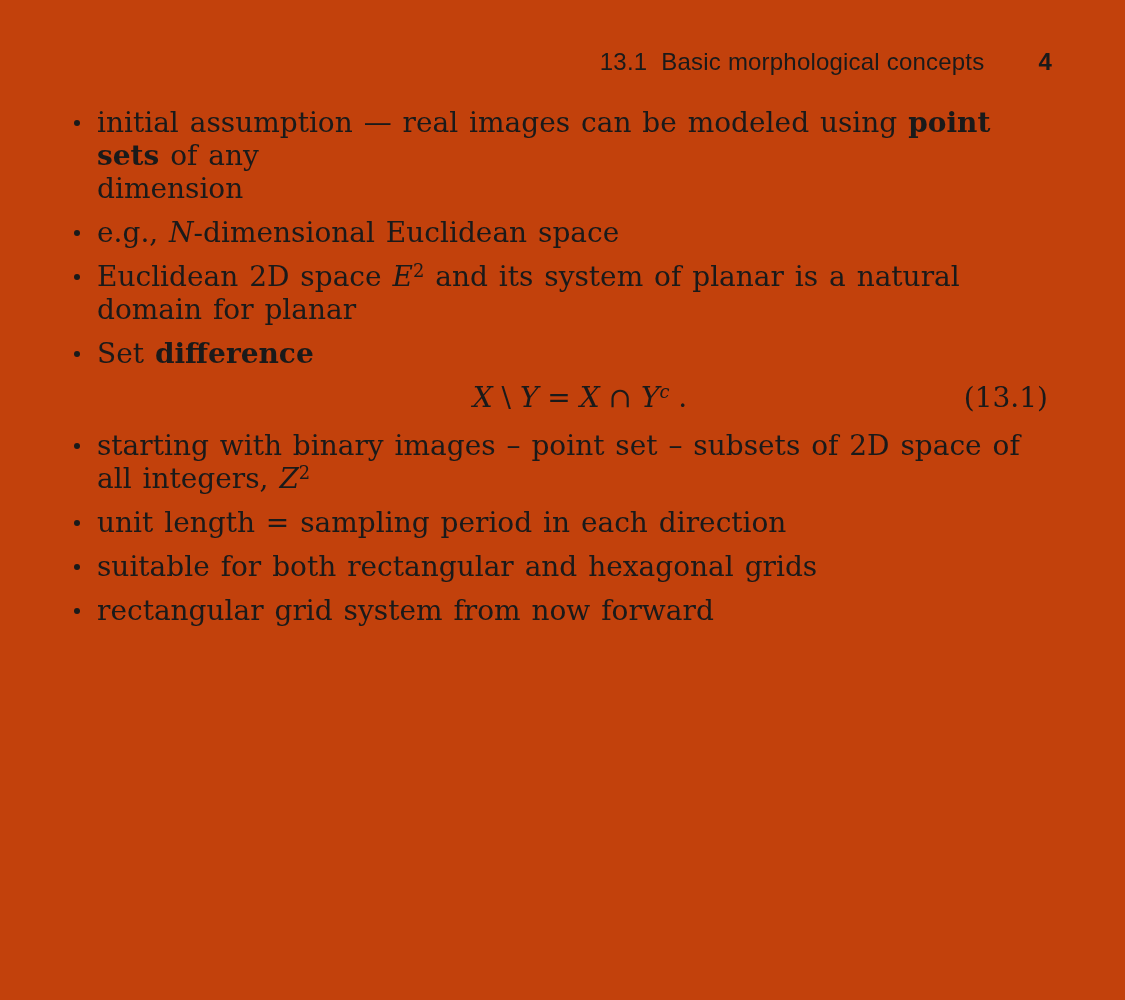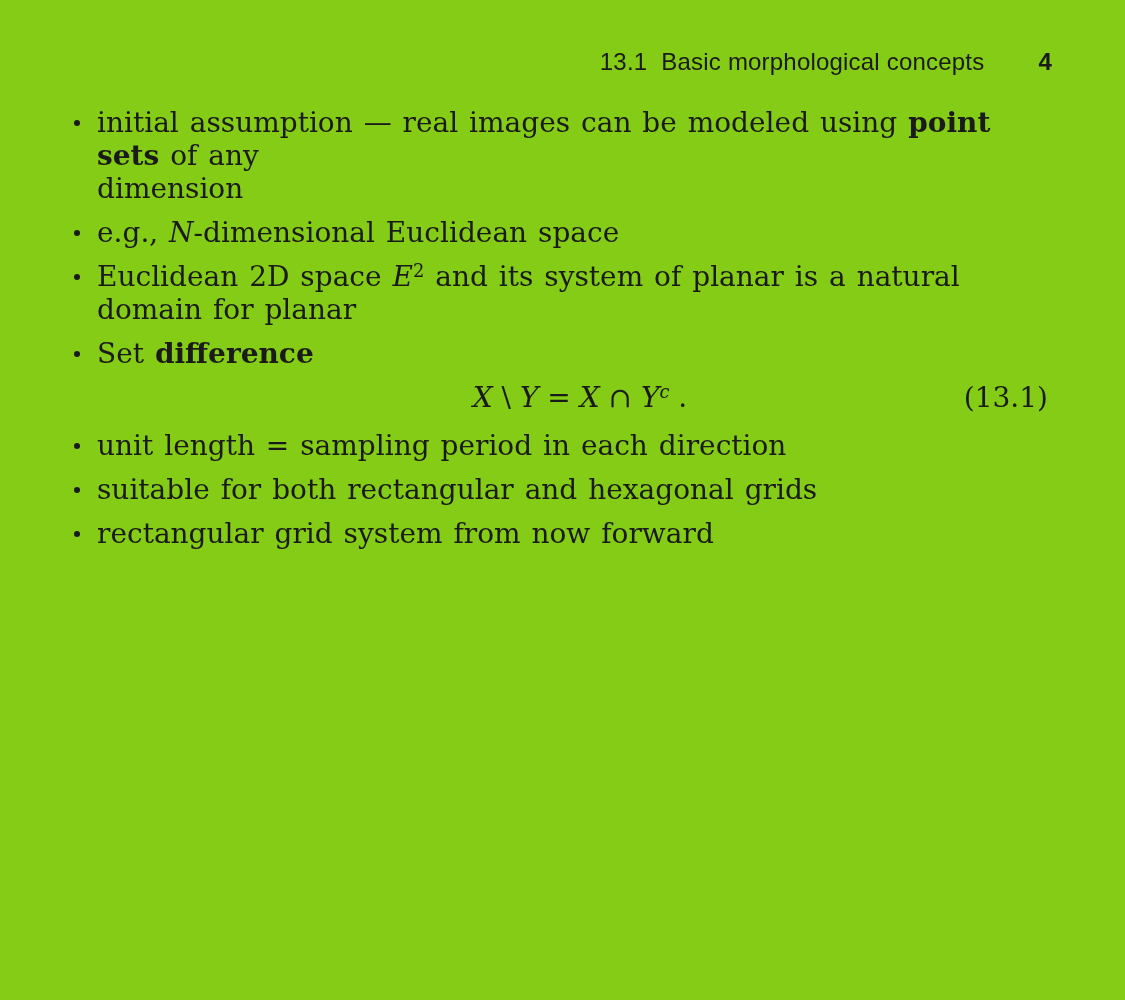--- a/index.html
+++ b/index.html
@@ -4,21 +4,21 @@
 <style>
   html, body {
     margin: 0;
     padding: 0;
     background: #ffffff;
   }
   .page {
     position: relative;
     width: 1125px;
     height: 1000px;
-    background: #84cc16;
+    background: #c2410c;
     color: #1a1a1a;
     font-family: "DejaVu Serif", "Liberation Serif", serif;
     overflow: hidden;
   }
   
   .header {
     position: absolute;
     top: 48px;
     left: 0;
     right: 73px;
@@ -118,20 +118,24 @@
         <span class="marker"></span>
         <span class="btext"><span class="seg normal">Euclidean 2D space </span><span class="seg cal">E</span><span class="seg sup">2</span><span class="seg normal"> and its system of planar is a natural domain for planar</span><br></span>
       </div>
       <div class="item">
         <span class="marker"></span>
         <span class="btext"><span class="seg normal">Set </span><span class="seg bold">difference</span></span>
       </div>
       <div class="equation"><span class="eq-body"><span class="seg italic">X</span><span class="seg normal"> \ </span><span class="seg italic">Y</span><span class="seg normal"> = </span><span class="seg italic">X</span><span class="seg normal"> ∩ </span><span class="seg italic">Y</span><span class="seg sup italic">c</span><span class="seg normal"> .</span></span><span class="eq-num">(13.1)</span></div>
       <div class="item">
         <span class="marker"></span>
+        <span class="btext"><span class="seg normal">starting with binary images – point set – subsets of 2D space of all integers, </span><span class="seg cal">Z</span><span class="seg sup">2</span></span>
+      </div>
+      <div class="item">
+        <span class="marker"></span>
         <span class="btext"><span class="seg normal">unit length = sampling period in each direction</span></span>
       </div>
       <div class="item">
         <span class="marker"></span>
         <span class="btext"><span class="seg normal">suitable for both rectangular and hexagonal grids</span></span>
       </div>
       <div class="item">
         <span class="marker"></span>
         <span class="btext"><span class="seg normal">rectangular grid system from now forward</span></span>
       </div>

